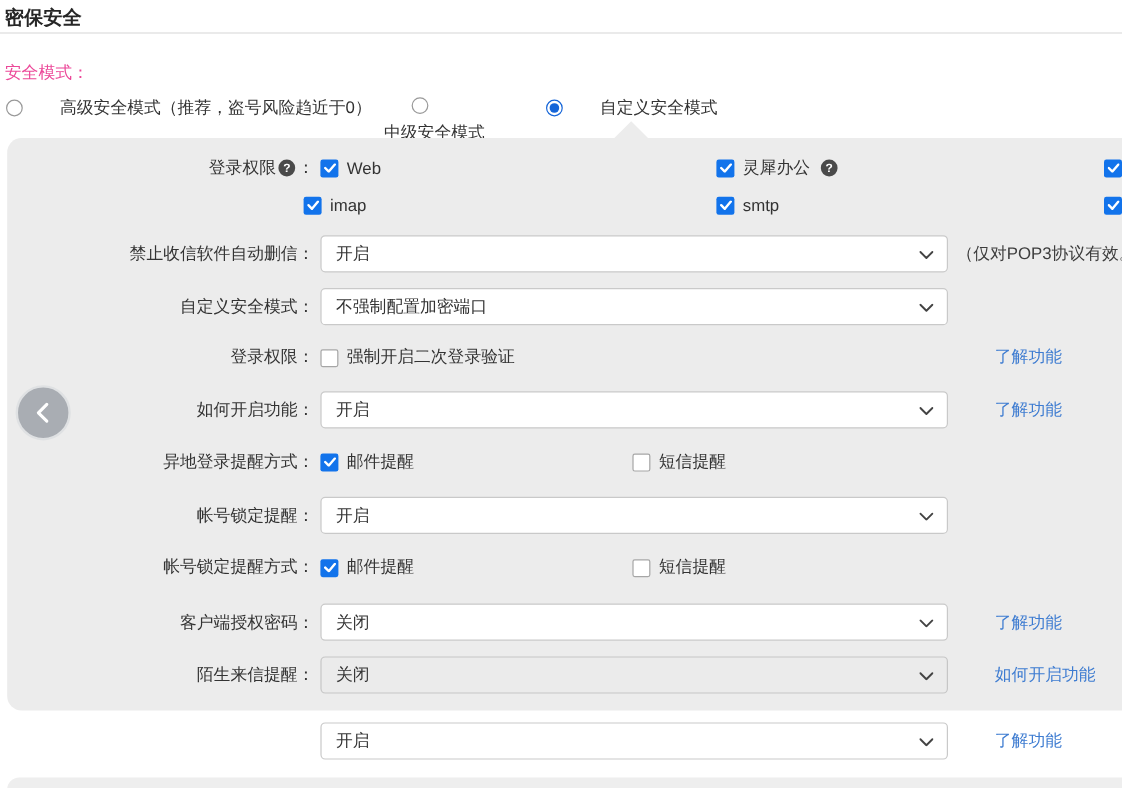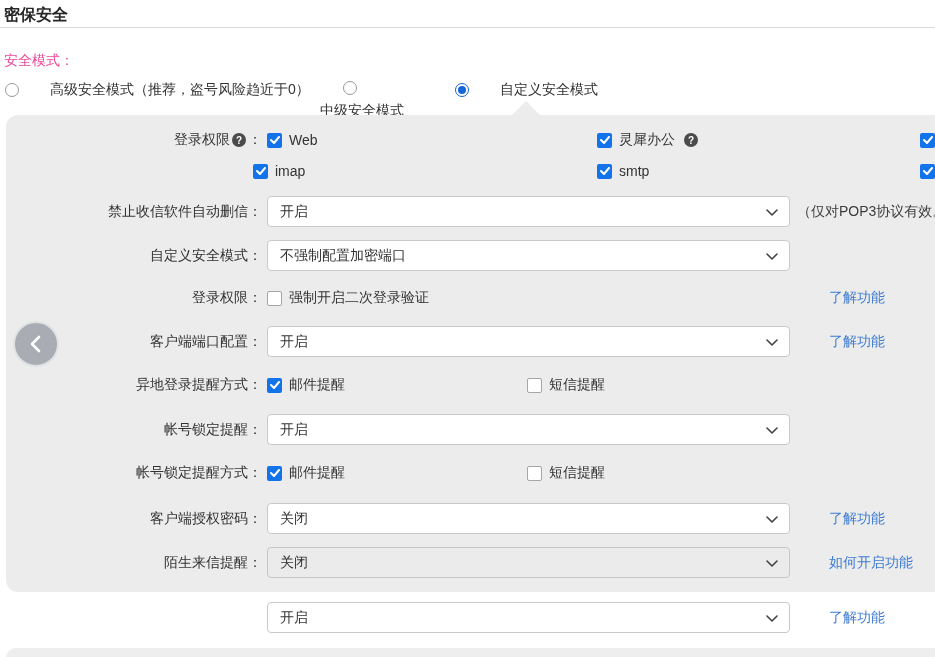--- a/index.html
+++ b/index.html
@@ -164,21 +164,21 @@
     <div class="prow" style="top:174px;height:18px;">
       <div class="row-label">登录权限：</div>
       <div class="cb-group" style="left:261px;">
         <span class="checkbox off"></span>
         <span>强制开启二次登录验证</span>
       </div>
       <div class="side-link">了解功能</div>
     </div>
 
     <div class="prow" style="top:211px;height:31px;">
-      <div class="row-label">客户端端口配置：</div>
+      <div class="row-label">如何开启功能：</div>
       <div class="select">
         <span class="sval">开启</span>
         <span class="chev"><svg width="12" height="7" viewBox="0 0 12 7">
               <polyline points="1,1 6,6 11,1" fill="none" stroke="#444" stroke-width="1.6" stroke-linecap="round" stroke-linejoin="round"></polyline>
             </svg></span>
       </div>
       <div class="side-link">了解功能</div>
     </div>
 
     <div class="prow" style="top:261px;height:18px;">

